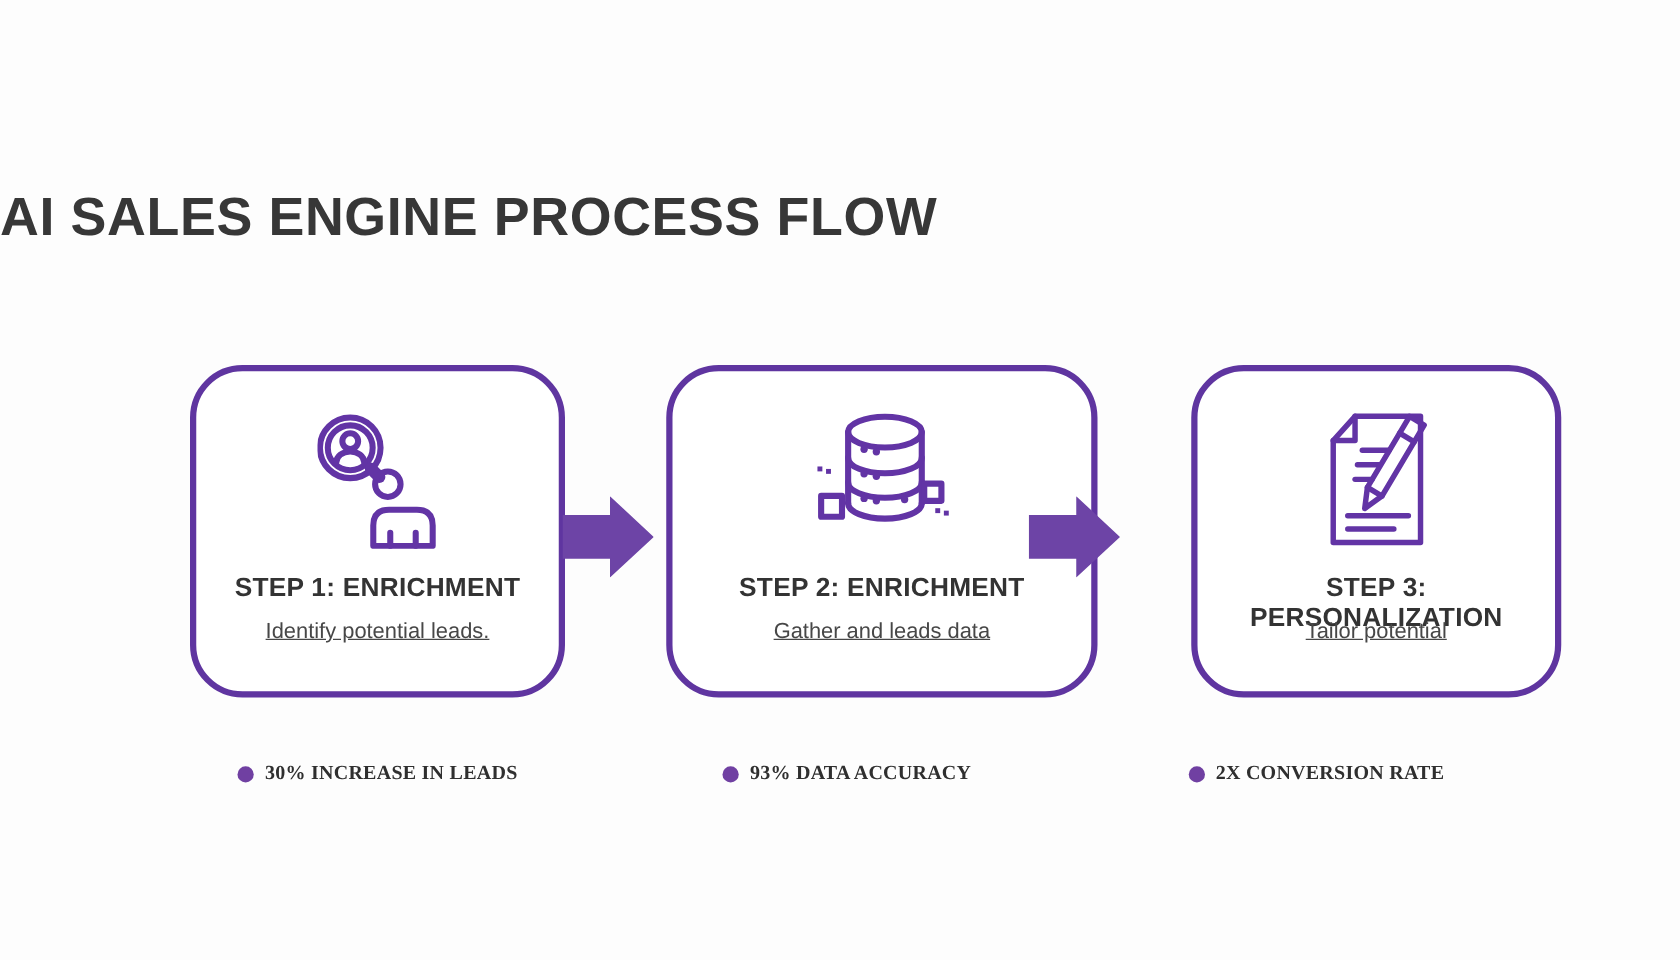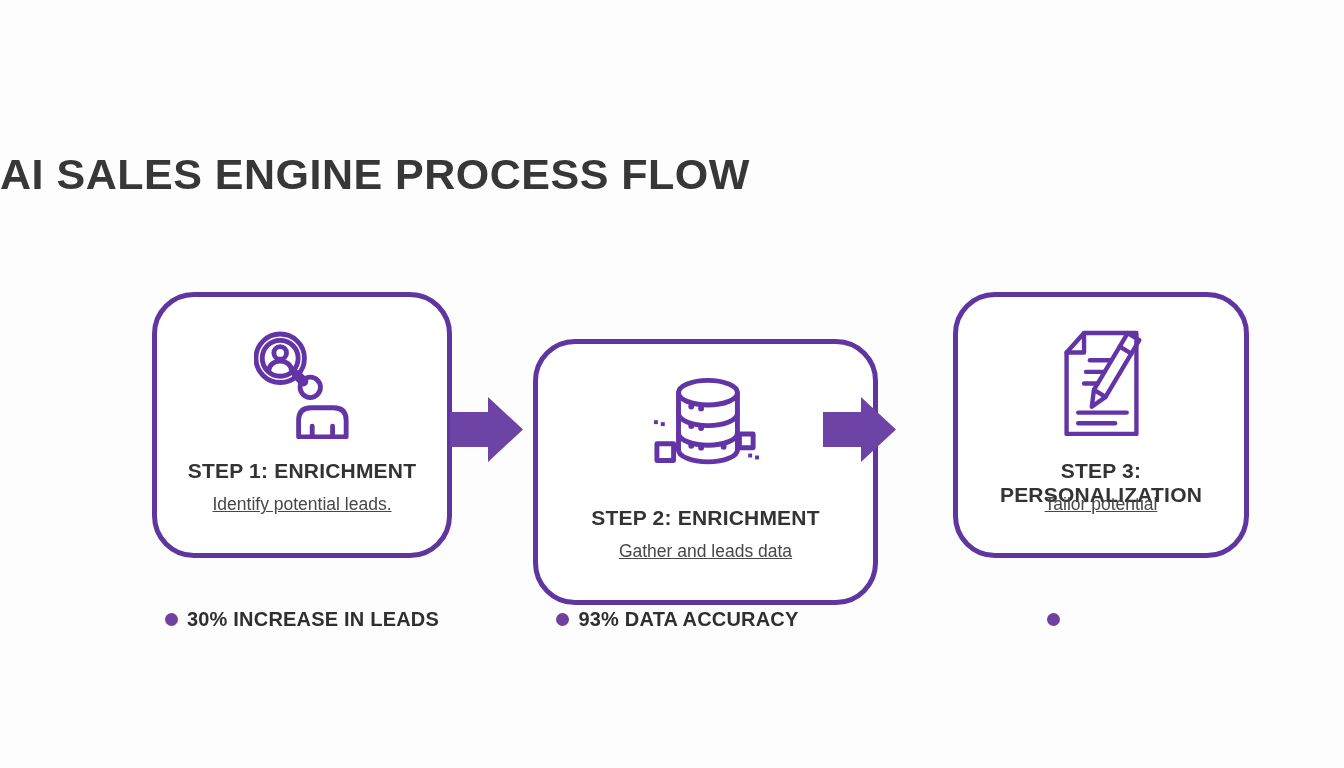--- a/index.html
+++ b/index.html
@@ -26,21 +26,21 @@
   }
   .card {
     position: absolute;
     top: 292px;
     height: 266px;
     background: var(--card-background, #ffffff);
     border: 5px solid var(--accent-border, #5f35a0);
     border-radius: 42px;
   }
   .card-1 { left: 152px; width: 300px; }
-  .card-2 { left: 533px; width: 345px; margin-top: 47px; }
+  .card-2 { left: 533px; width: 345px; }
   .card-3 { left: 953px; width: 296px; padding-left: 44px; }
   .icon-wrap {
     position: absolute;
     top: 28px; left: 0; right: 0;
     height: 115px;
     display: flex;
     justify-content: center;
     align-items: center;
   }
   .icon-wrap svg {
@@ -88,25 +88,26 @@
   .metric-1 { left: 152px; width: 300px; }
   .metric-2 { left: 533px; width: 289px; }
   .metric-3 { left: 905px; width: 296px; }
   .bullet {
     width: 13px; height: 13px;
     border-radius: 50%;
     background: var(--bullet, #7040a2);
     flex: 0 0 auto;
   }
   .metric-label {
-    font-size: 20px;
+    font-size: 16px;
     font-weight: bold;
     letter-spacing: 0.2px;
     color: var(--metric-text, #2f2f2f);
     white-space: nowrap;
+    font-family: Liberation Serif, serif;
   }
 </style>
 </head>
 <body>
 
 <div class="canvas">
 
   <div class="page-title">AI SALES ENGINE PROCESS FLOW</div>
 
   <div class="card card-1">
@@ -189,15 +190,16 @@
   <div class="metric metric-1">
     <span class="bullet"></span>
     <span class="metric-label">30% INCREASE IN LEADS</span>
   </div>
   <div class="metric metric-2">
     <span class="bullet"></span>
     <span class="metric-label">93% DATA ACCURACY</span>
   </div>
   <div class="metric metric-3">
     <span class="bullet"></span>
+    <span class="metric-label">2X CONVERSION RATE</span>
   </div>
 
 </div>
 
 </body></html>

